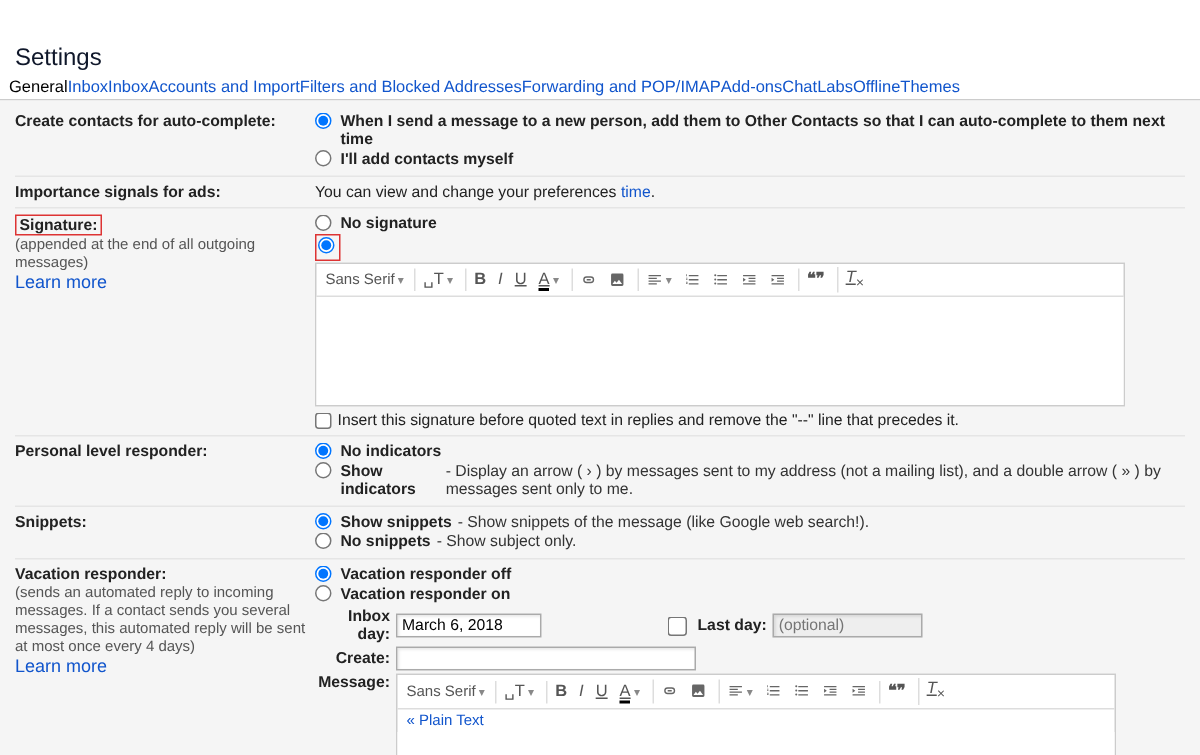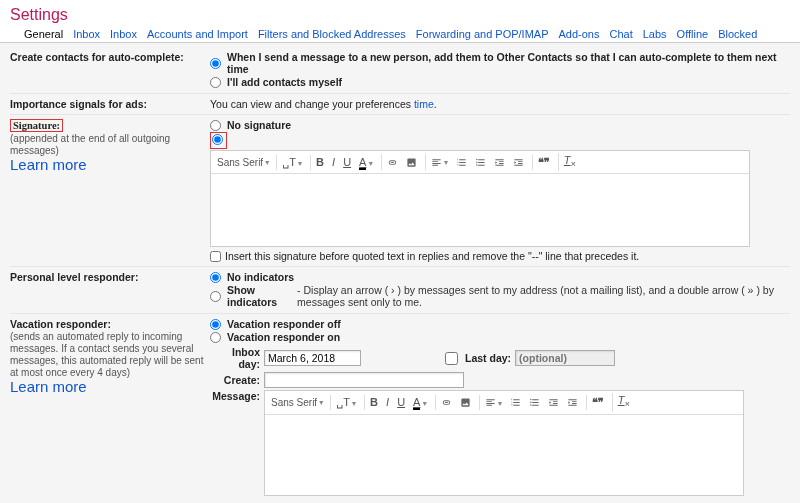--- a/index.html
+++ b/index.html
@@ -7,27 +7,27 @@
     margin: 0;
     font-family: Arial, sans-serif;
     font-size: 11px;
     color: #222;
     background: #fff;
     width: 800px;
   }
   .header {
     padding: 6px 10px 4px 10px;
     font-size: 16px;
-    color: #be185d;
+    color: #0f172a;
+    margin-top: 24px;
   }
   .tabs {
-    padding: 0 10px 2px 24px;
+    padding: 0 10px 2px 6px;
     border-bottom: 1px solid #ccc;
     display: flex;
-    gap: 10px;
     font-size: 11px;
   }
   .tabs a { color: #1155cc; text-decoration: none; cursor: pointer; }
   .tabs .active { color: #000; font-weight: normal; }
   .content {
     background: #f5f5f5;
     padding: 4px 10px 10px 10px;
   }
   .row {
     display: flex;
@@ -39,27 +39,27 @@
     width: 200px;
     flex-shrink: 0;
     font-weight: bold;
     font-size: 10.5px;
   }
   .label-col .sub {
     font-weight: normal;
     font-size: 10px;
     color: #555;
   }
-  .label-col a { color: #1155cc; font-weight: normal; font-size: 15px; }
+  .label-col a { color: #1155cc; font-weight: normal; font-size: 12px; }
   .value-col { flex: 1; font-size: 10.5px; }
-  .radio-line { display: flex; align-items: center; gap: 4px; margin-bottom: 1px; }
+  .radio-line { display: flex; gap: 4px; margin-bottom: 1px; }
   .radio-line input[type=radio] { margin:0 2px 0 0; width:11px; height:11px;}
   .radio-line .bold { font-weight: bold; }
   .radio-line .plain { font-weight: normal; color:#333;}
-  .highlight-red { border: 1px solid #d33; padding: 0 2px; display:inline-block;font-family:Liberation Serif, serif; }
+  .highlight-red { border: 1px solid #d33; padding: 0 2px; display:inline-block; }
   .highlight-red-sm { border: 1px solid #d33; padding: 1px; display:inline-block; }
   .editor-box {
     background: #fff;
     border: 1px solid #ccc;
     width: 540px;
   }
   .toolbar {
     border-bottom: 1px solid #ddd;
     padding: 2px 4px;
     display: flex;
@@ -81,21 +81,21 @@
   .editor-area { min-height: 72px; background:#fff; }
   .editor-area.tall { min-height: 80px; }
   .check-line { display:flex; align-items:center; gap:4px; margin-top:3px; font-size:10.5px;}
   .check-line input { margin:0; width:11px; height:11px;}
   .vac-form { margin-top:3px; }
   .vac-form-row { display:flex; align-items:center; margin-bottom:2px; gap:4px;}
   .vac-label { width:50px; text-align:right; font-weight:bold; font-size:10.5px;}
   .vac-input { border:1px solid #aaa; padding:1px 3px; font-size:10.5px; height:16px; box-shadow: inset 1px 1px 2px rgba(0,0,0,.1);}
   .firstday { width:97px; }
   .lastday-lbl { font-weight:bold; margin-left:80px;}
-  .lastday-opt { width:100px; color:#999; background:#eee;font-weight:bold;}
+  .lastday-opt { width:100px; color:#999; background:#eee;}
   .subject-inp { width:200px;}
   .plain-link { padding:2px 6px; color:#1155cc; font-size:10px; cursor:pointer;}
   a.link { color:#1155cc; text-decoration:none; cursor:pointer;}
   .dropdown-caret::after { content:" ▾"; font-size:8px; color:#888;}
   svg.icon { width:11px; height:11px; fill:#666; vertical-align:middle;}
 </style>
 </head>
 <body>
 
 <div class="header">Settings</div>
@@ -104,21 +104,21 @@
   <a class="active">General</a>
   <a>Inbox</a>
   <a>Inbox</a>
   <a>Accounts and Import</a>
   <a>Filters and Blocked Addresses</a>
   <a>Forwarding and POP/IMAP</a>
   <a>Add-ons</a>
   <a>Chat</a>
   <a>Labs</a>
   <a>Offline</a>
-  <a>Blocked</a>
+  <a>Themes</a>
 </div>
 
 <div class="content">
 
   <div class="row">
     <div class="label-col">Create contacts for auto-complete:</div>
     <div class="value-col">
       <div class="radio-line">
         <input type="radio" checked="" style="">
         <span class="bold">When I send a message to a new person, add them to Other Contacts so that I can auto-complete to them next time</span>
@@ -200,20 +200,35 @@
         <span class="bold">No indicators</span>
       </div>
       <div class="radio-line">
         <input type="radio" style="">
         <span class="bold">Show indicators</span>
         <span class="plain"> - Display an arrow ( › ) by messages sent to my address (not a mailing list), and a double arrow ( » ) by messages sent only to me.</span>
       </div>
     </div>
   </div>
 
+  <div class="row">
+    <div class="label-col">Snippets:</div>
+    <div class="value-col">
+      <div class="radio-line">
+        <input type="radio" checked="" style="">
+        <span class="bold">Show snippets</span>
+        <span class="plain"> - Show snippets of the message (like Google web search!).</span>
+      </div>
+      <div class="radio-line">
+        <input type="radio" style="">
+        <span class="bold">No snippets</span>
+        <span class="plain"> - Show subject only.</span>
+      </div>
+    </div>
+  </div>
 
   <div class="row">
     <div class="label-col">
       <span>Vacation responder:</span><br>
       <span class="sub">(sends an automated reply to incoming messages. If a contact sends you several messages, this automated reply will be sent at most once every 4 days)</span><br>
       <a class="link">Learn more</a>
     </div>
     <div class="value-col">
       <div class="radio-line">
         <input type="radio" checked="" style="">
@@ -263,20 +278,21 @@
                     </svg></span>
                 <span class="tbtn"><svg class="icon" viewBox="0 0 24 24">
                       <path d="M3 5h18v2H3zm8 4h10v2H11zm0 4h10v2H11zM3 17h18v2H3zM7 12l-4-3v6z"></path>
                     </svg></span>
                 <span class="tbtn"><svg class="icon" viewBox="0 0 24 24">
                       <path d="M3 5h18v2H3zm8 4h10v2H11zm0 4h10v2H11zM3 17h18v2H3zM3 9l4 3-4 3z"></path>
                     </svg></span>
                 <span class="tbtn sep" style="font-weight:bold;font-family:Georgia,serif">❝❞</span>
                 <span class="tbtn sep" style="font-style:italic"><u>T</u><sub>×</sub></span>
               </div>
+              <div class="plain-link">« Plain Text</div>
               <div class="editor-area tall"></div>
             </div>
 
           </div>
         </div>
       </div>
     </div>
   </div>
 
 </div>

